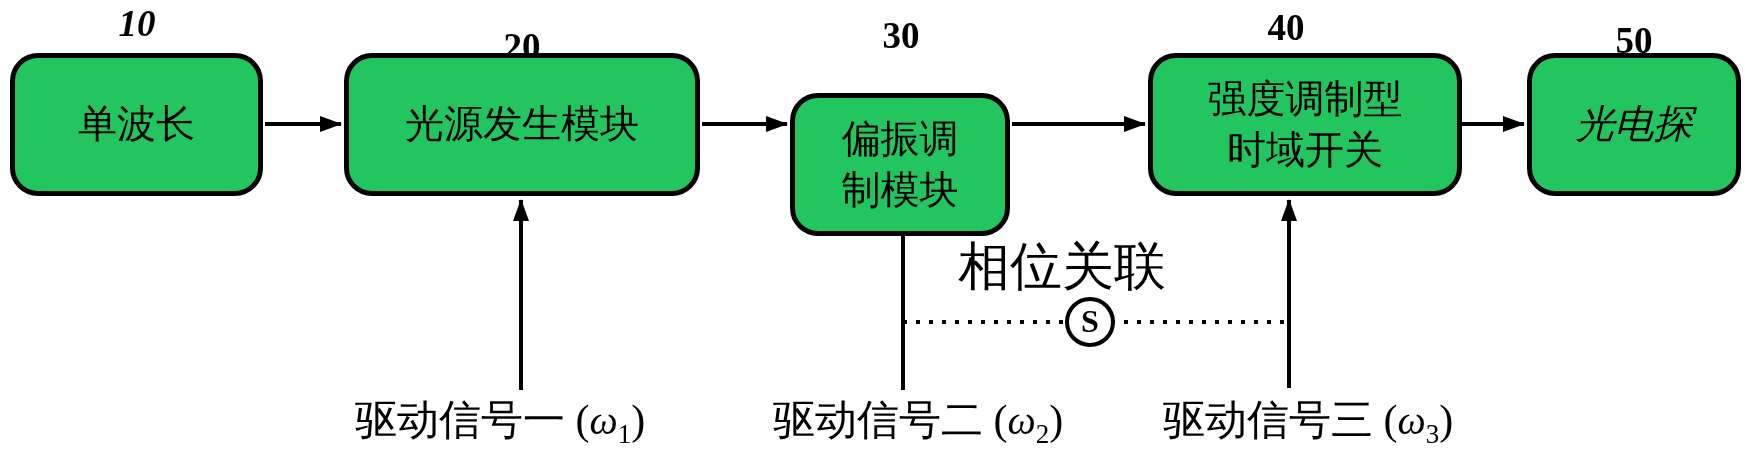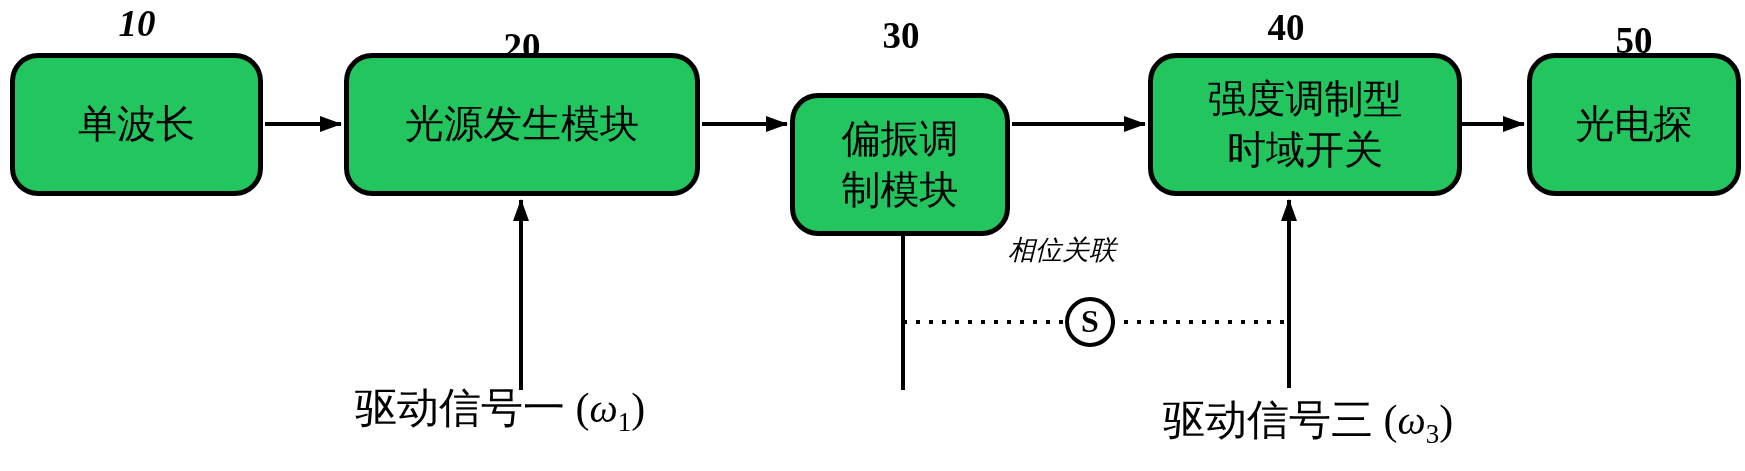--- a/index.html
+++ b/index.html
@@ -53,23 +53,22 @@
     font-style: italic;
     font-size: 40px;
   }
   .drive sub {
     font-size: 27px;
     line-height: 0;
   }
   .phase {
     position: absolute;
     transform: translateX(-50%);
-    font-size: 27px;
+    font-size: 52px;
     white-space: nowrap;
-    font-style: italic;
   }
   .sync {
     position: absolute;
     transform: translate(-50%, -52%);
     font-size: 32px;
     font-weight: bold;
   }
 </style>
 </head>
 <body>
@@ -113,29 +112,32 @@
   <div class="block" style="left:790px; top:53px; width:220px; height:143px;margin-top:40px;">
     <div>偏振调</div>
     <div>制模块</div>
   </div>
 
   <div class="block" style="left:1148px; top:53px; width:314px; height:143px;">
     <div>强度调制型</div>
     <div>时域开关</div>
   </div>
 
-  <div class="block" style="left:1527px; top:53px; width:214px; height:143px;">
+  <div class="block" style="left:1527px; top:53px; width:214px; height:143px;font-style:italic;">
     <div>光电探</div>
   </div>
 
   <div class="phase" style="left:1062px; top:232px;">相位关联</div>
   <div class="sync" style="left:1090px; top:322px;">S</div>
 
-  <div class="drive" style="left:500px; top:380px;text-align:right;">
+  <div class="drive" style="left:500px; top:392px;text-align:right;">
     <span>驱动信号一 (</span><span class="omega">ω</span><sub>1</sub><span>)</span>
   </div>
 
+  <div class="drive" style="left:918px; top:392px;">
+    <span>驱动信号二 (</span><span class="omega">ω</span><sub>2</sub><span>)</span>
+  </div>
 
   <div class="drive" style="left:1308px; top:392px;">
     <span>驱动信号三 (</span><span class="omega">ω</span><sub>3</sub><span>)</span>
   </div>
 
 </div>
 
 </body></html>

